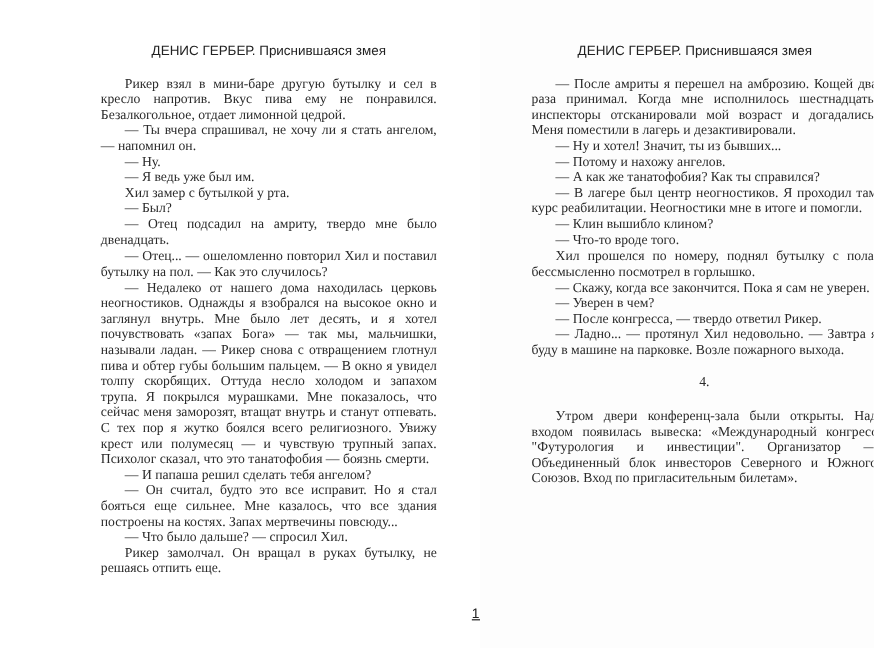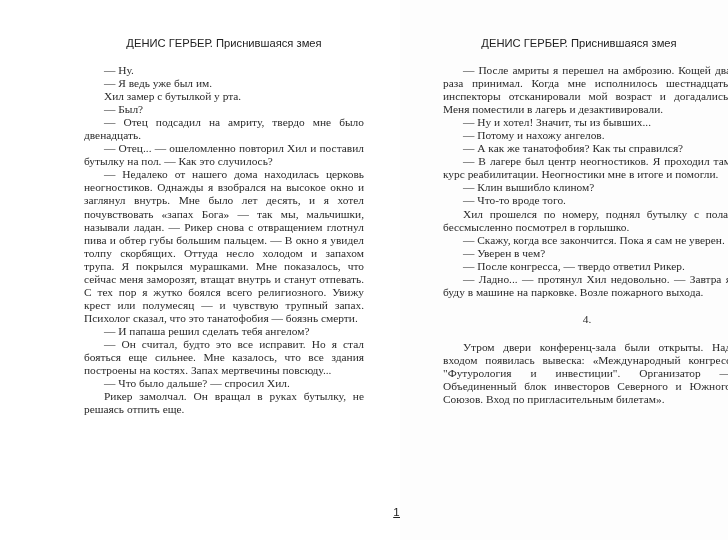--- a/index.html
+++ b/index.html
@@ -42,20 +42,22 @@
     .page.right .folio { top: 506px; left: -3px; }
   </style>
 </head>
 <body>
 
 <div class="spread">
 
   <div class="page left">
     <div class="running-head">ДЕНИС ГЕРБЕР. Приснившаяся змея</div>
     <div class="body-text">
+      <p>Рикер взял в мини-баре другую бутылку и сел в кресло напротив. Вкус пива ему не понравился. Безалкогольное, отдает лимонной цедрой.</p>
+      <p>— Ты вчера спрашивал, не хочу ли я стать ангелом, — напомнил он.</p>
       <p>— Ну.</p>
       <p>— Я ведь уже был им.</p>
       <p>Хил замер с бутылкой у рта.</p>
       <p>— Был?</p>
       <p>— Отец подсадил на амриту, твердо мне было двенадцать.</p>
       <p>— Отец... — ошеломленно повторил Хил и поставил бутылку на пол. — Как это случилось?</p>
       <p>— Недалеко от нашего дома находилась церковь неогностиков. Однажды я взобрался на высокое окно и заглянул внутрь. Мне было лет десять, и я хотел почувствовать «запах Бога» — так мы, мальчишки, называли ладан. — Рикер снова с отвращением глотнул пива и обтер губы большим пальцем. — В окно я увидел толпу скорбящих. Оттуда несло холодом и запахом трупа. Я покрылся мурашками. Мне показалось, что сейчас меня заморозят, втащат внутрь и станут отпевать. С тех пор я жутко боялся всего религиозного. Увижу крест или полумесяц — и чувствую трупный запах. Психолог сказал, что это танатофобия — боязнь смерти.</p>
       <p>— И папаша решил сделать тебя ангелом?</p>
       <p>— Он считал, будто это все исправит. Но я стал бояться еще сильнее. Мне казалось, что все здания построены на костях. Запах мертвечины повсюду...</p>
       <p>— Что было дальше? — спросил Хил.</p>

